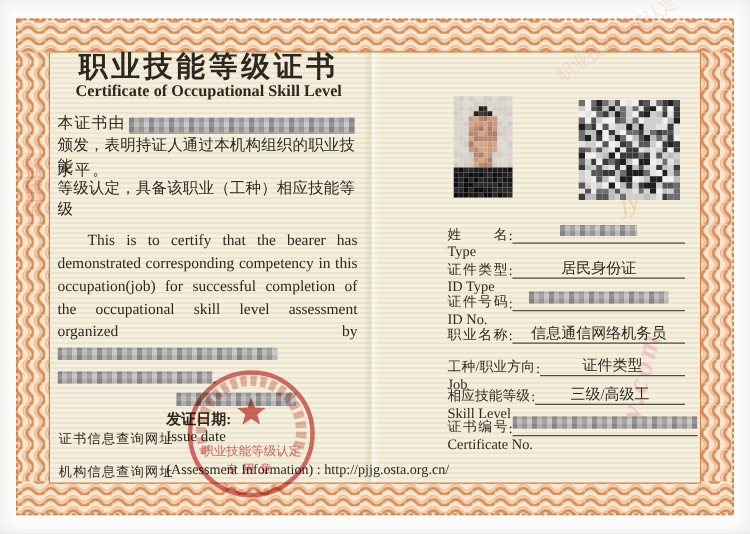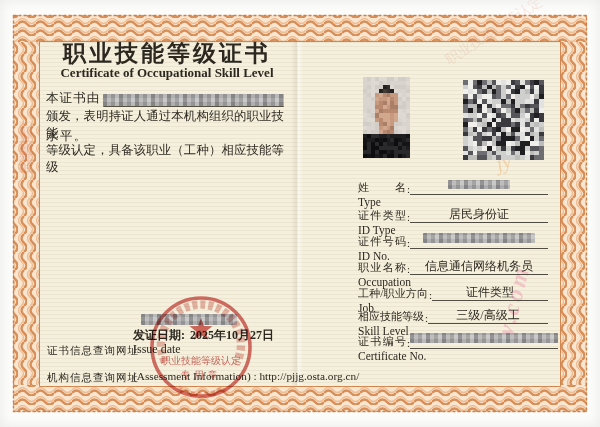--- a/index.html
+++ b/index.html
@@ -100,26 +100,30 @@
   <div class="subtitle">Certificate of Occupational Skill Level</div>
 
   <div class="zh-l1">
     <span>本证书由</span>
     <span class="pix pix-fill"></span>
   </div>
   <div class="zh-line" style="top:108px">颁发，表明持证人通过本机构组织的职业技能</div>
   <div class="zh-line" style="top:142px">等级认定，具备该职业（工种）相应技能等级</div>
   <div class="zh-last" style="top:128px">水平。</div>
 
+  <div class="en-para">
+    <span>This is to certify that the bearer has demonstrated corresponding competency in this occupation(job) for successful completion of the occupational skill level assessment organized by</span>
+    <span class="pix pix-inline"></span>
+    <span class="pix pix-inline2"></span><span>.</span>
+  </div>
 
   <div class="pix pix-org"></div>
 
   <div class="issue-row">
     <span>发证日期:</span>
-    <span>2025年10月27日</span>
   </div>
   <div class="issue-en">Issue date</div>
 
   <div class="lnk-zh" style="top:344px">证书信息查询网址</div>
   <div class="lnk-zh" style="top:371px">机构信息查询网址</div>
   <div class="lnk-en" style="top:370px">(Assessment Information) : http://pjjg.osta.org.cn/</div>
 
   <svg class="stamp" viewBox="0 0 106 106" aria-hidden="true">
     <circle cx="53" cy="53" r="49" fill="none" stroke="#c5342e" stroke-width="3.6" opacity=".85"></circle>
     <path d="M 17 68 A 40 40 0 1 1 89 68" fill="none" stroke="#cf5a50" stroke-width="8.5" stroke-dasharray="5 3" opacity=".5"></path>
@@ -689,21 +693,20 @@
     </div>
     <div class="fsub">ID No.</div>
   </div>
 
   <div class="frow" style="top:260px">
     <div class="fline">
       <span class="flab w48">职业名称</span>
       <span class="fcolon">:</span>
       <span class="fval">信息通信网络机务员</span>
     </div>
-    <div class="fsub">Occupation</div>
   </div>
 
   <div class="frow" style="top:286px">
     <div class="fline">
       <span class="flab w70">工种/职业方向</span>
       <span class="fcolon">:</span>
       <span class="fval">证件类型</span>
     </div>
     <div class="fsub">Job</div>
   </div>

